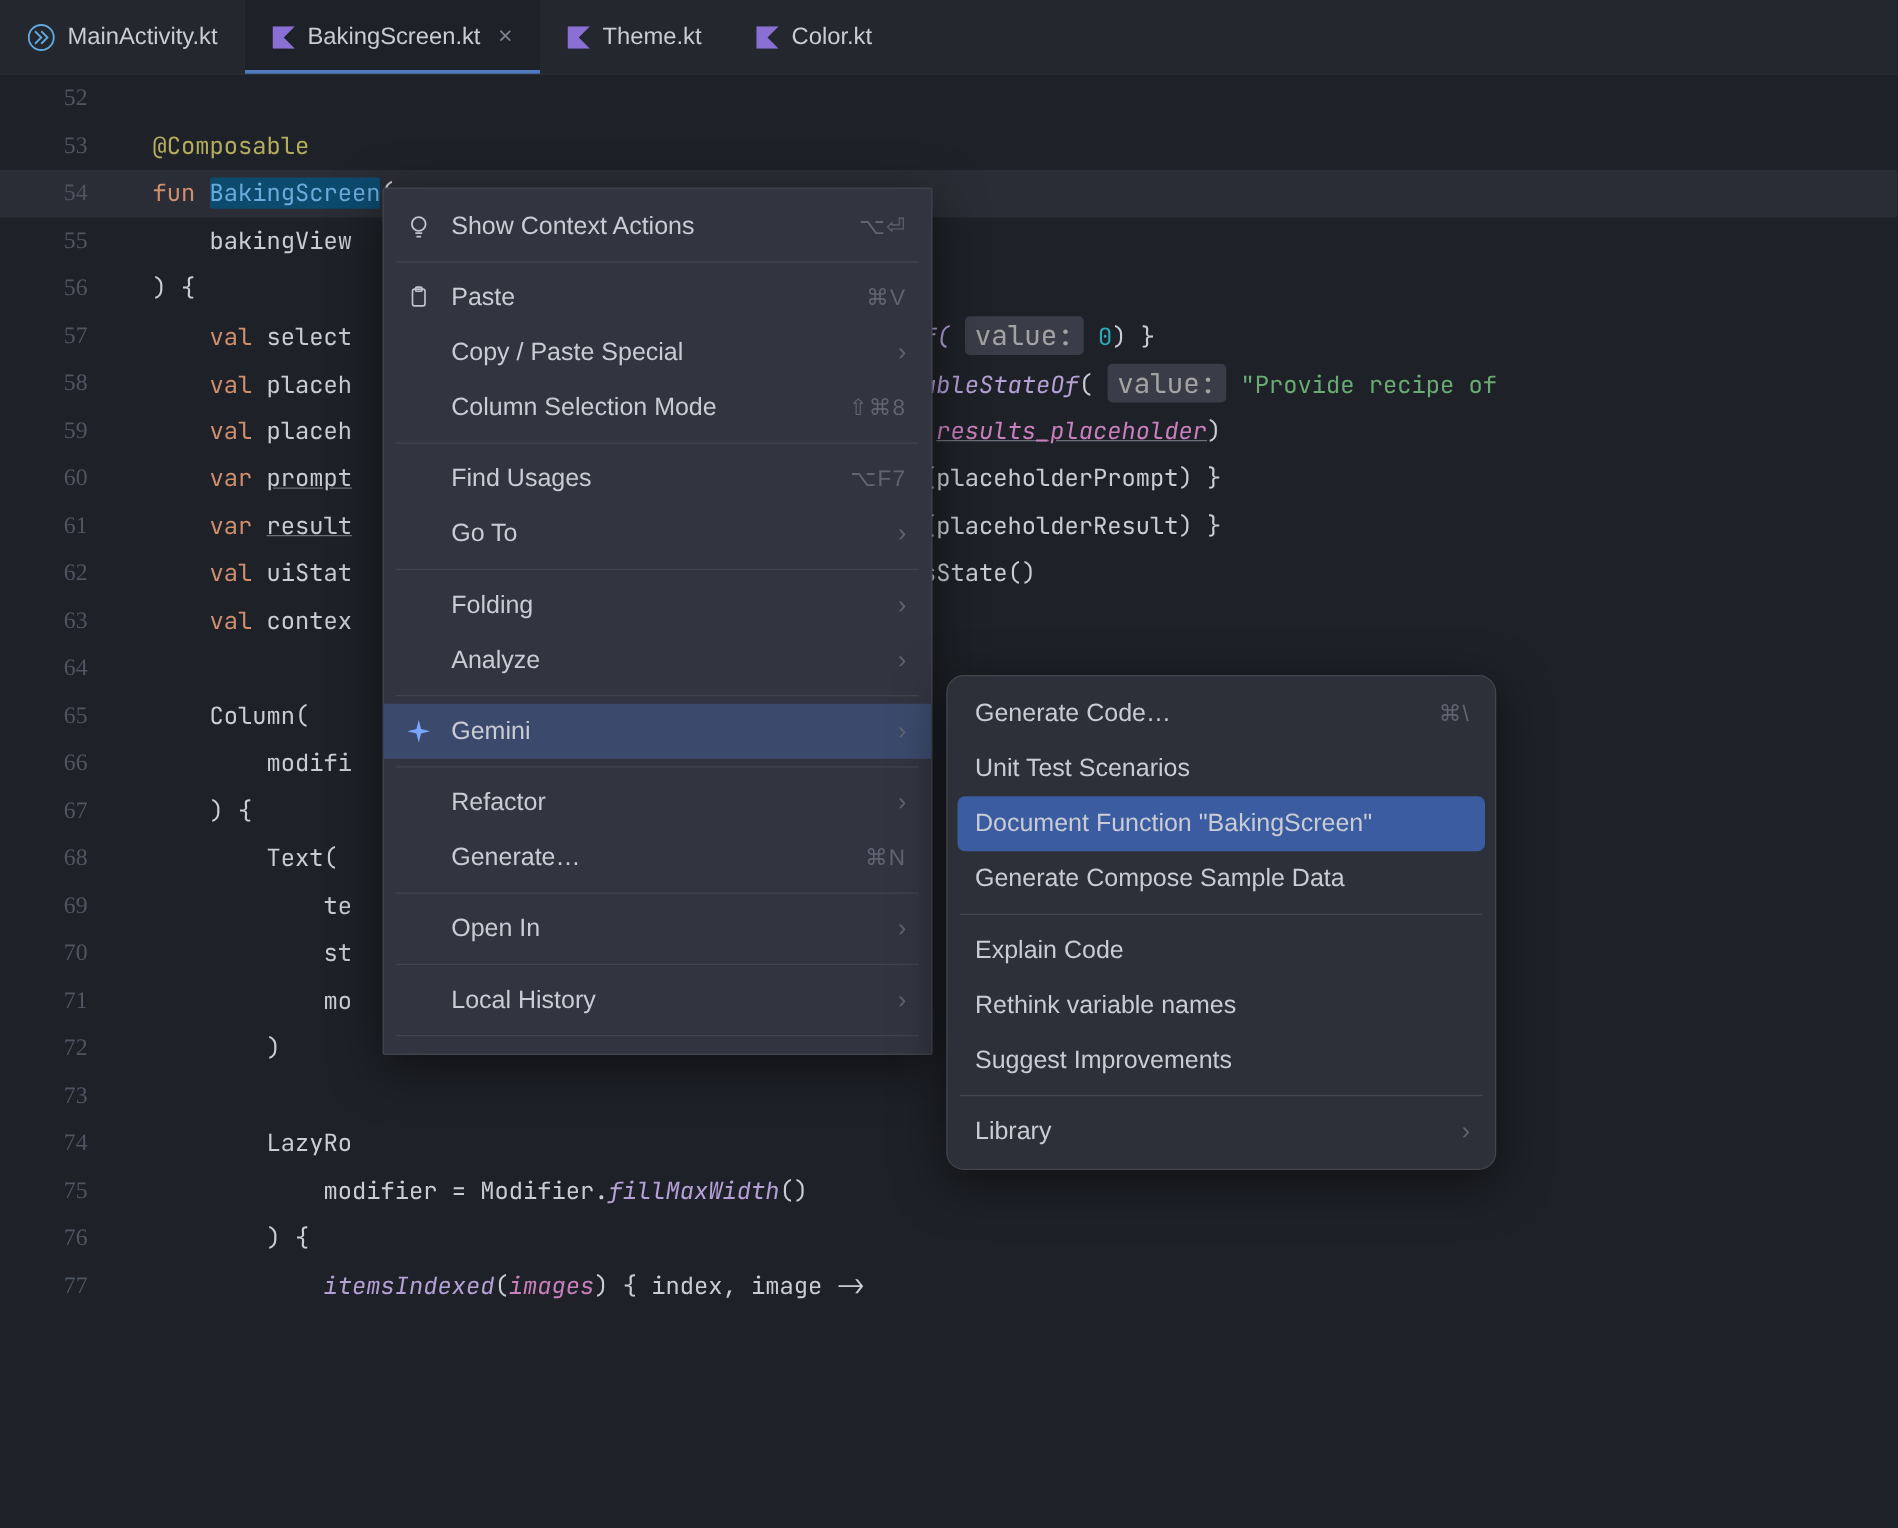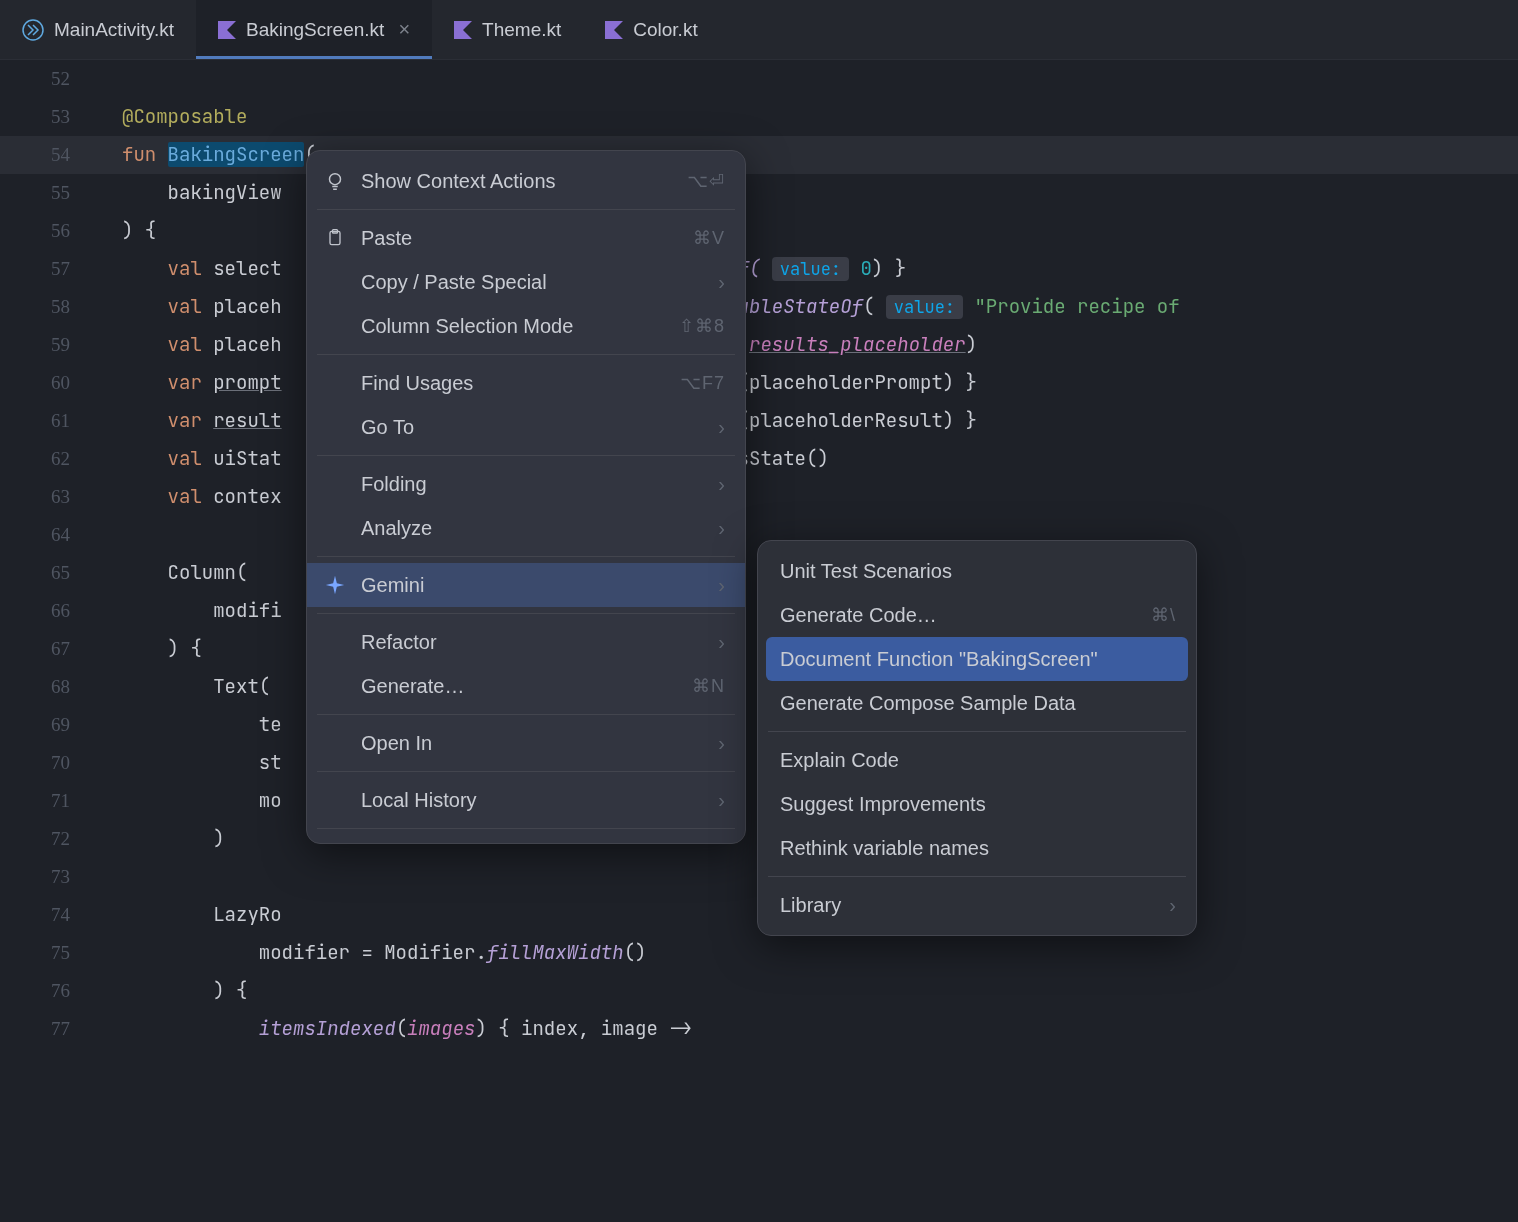--- a/index.html
+++ b/index.html
@@ -128,36 +128,36 @@
   .c-anno { color: var(--yellow); }
   .c-kw   { color: var(--orange); }
   .c-fn   { color: var(--blue); }
   .c-call { color: #b5a0d6; font-style: italic; }
   .c-str  { color: var(--green); }
   .c-num  { color: #2aacb8; }
   .c-und  { text-decoration: underline; text-decoration-color: #6b6f79; }
   .c-italic { font-style: italic; color: #c97fbc; }
   .hint {
     background: var(--hint-bg);
-    color: #0ea5e9;
+    color: #a3a3a3;
     border-radius: 4px;
     padding: 1px 8px;
-    font-size: 17px;
+    font-size: 22px;
   }
   .sel {
     background: #0c4a6e;
     border-radius: 2px;
   }
 
   
   .menu {
     position: absolute;
     background: var(--bg-menu);
     border: 1px solid var(--border-menu);
-    border-radius: 14px;
+    border-radius: 2px;
     padding: 8px 0;
     box-shadow: 0 10px 40px rgba(0,0,0,0.5);
     font-size: 20px;
     min-width: 440px;
   }
   .menu-item {
     display: flex;
     align-items: center;
     gap: 14px;
     padding: 8px 20px 8px 16px;
@@ -461,40 +461,40 @@
     <div class="menu-item">
       <span class="mi-icon spacer"></span>
       <span class="label">Local History</span>
       <span class="chev">›</span>
     </div>
     <div class="menu-sep"></div>
   </div>
 
 <div class="submenu" id="sub-menu" style="top:540px; left:757px;">
     <div class="menu-item">
-      <span class="label">Unit Test Scenarios</span>
-    </div>
-    <div class="menu-item">
       <span class="label">Generate Code…</span>
       <span class="shortcut">⌘\</span>
     </div>
+    <div class="menu-item">
+      <span class="label">Unit Test Scenarios</span>
+    </div>
     <div class="menu-item highlight">
       <span class="label">Document Function "BakingScreen"</span>
     </div>
     <div class="menu-item">
       <span class="label">Generate Compose Sample Data</span>
     </div>
     <div class="menu-sep"></div>
     <div class="menu-item">
       <span class="label">Explain Code</span>
     </div>
     <div class="menu-item">
+      <span class="label">Rethink variable names</span>
+    </div>
+    <div class="menu-item">
       <span class="label">Suggest Improvements</span>
     </div>
-    <div class="menu-item">
-      <span class="label">Rethink variable names</span>
-    </div>
     <div class="menu-sep"></div>
     <div class="menu-item">
       <span class="label">Library</span>
       <span class="chev">›</span>
     </div>
   </div>
 
 </body></html>

